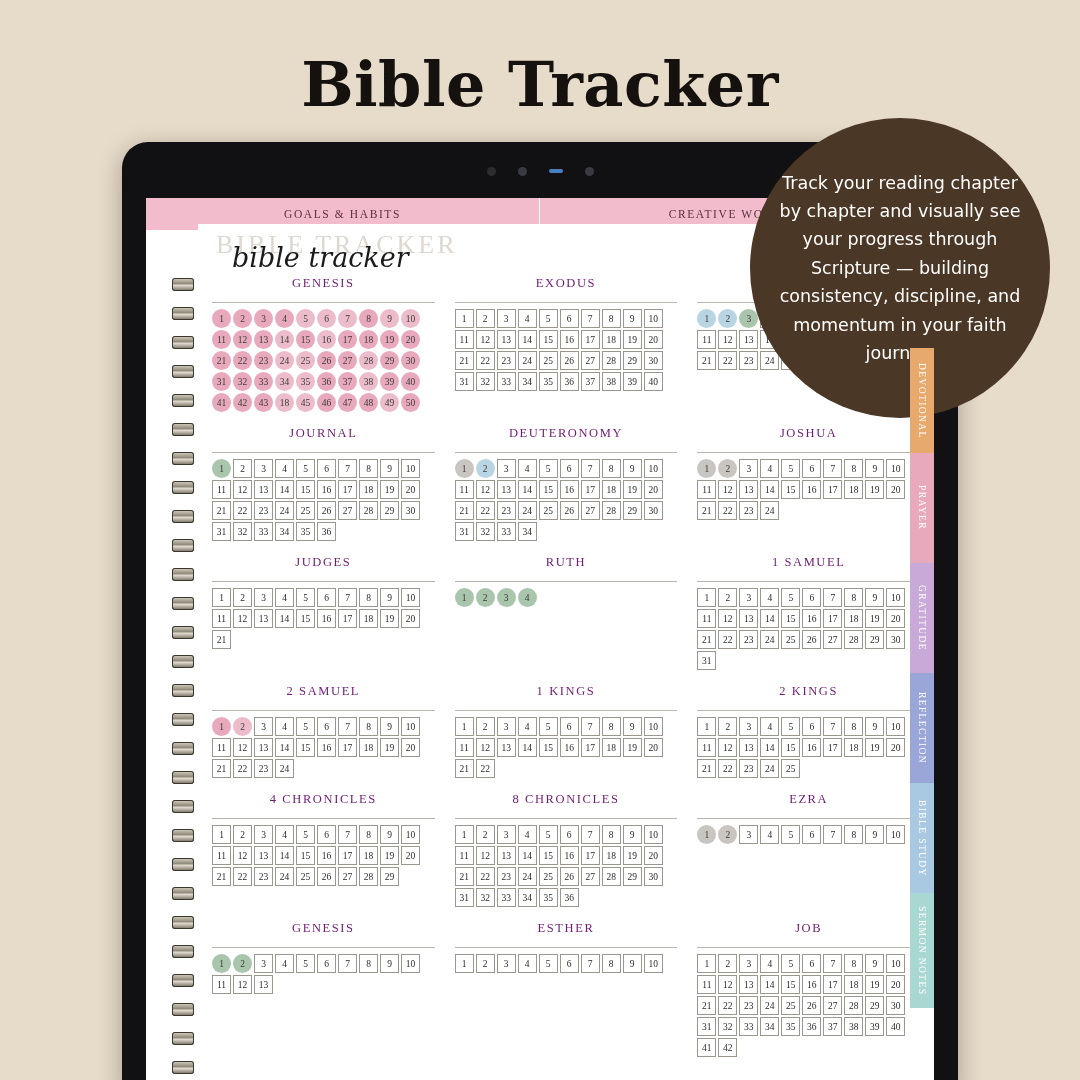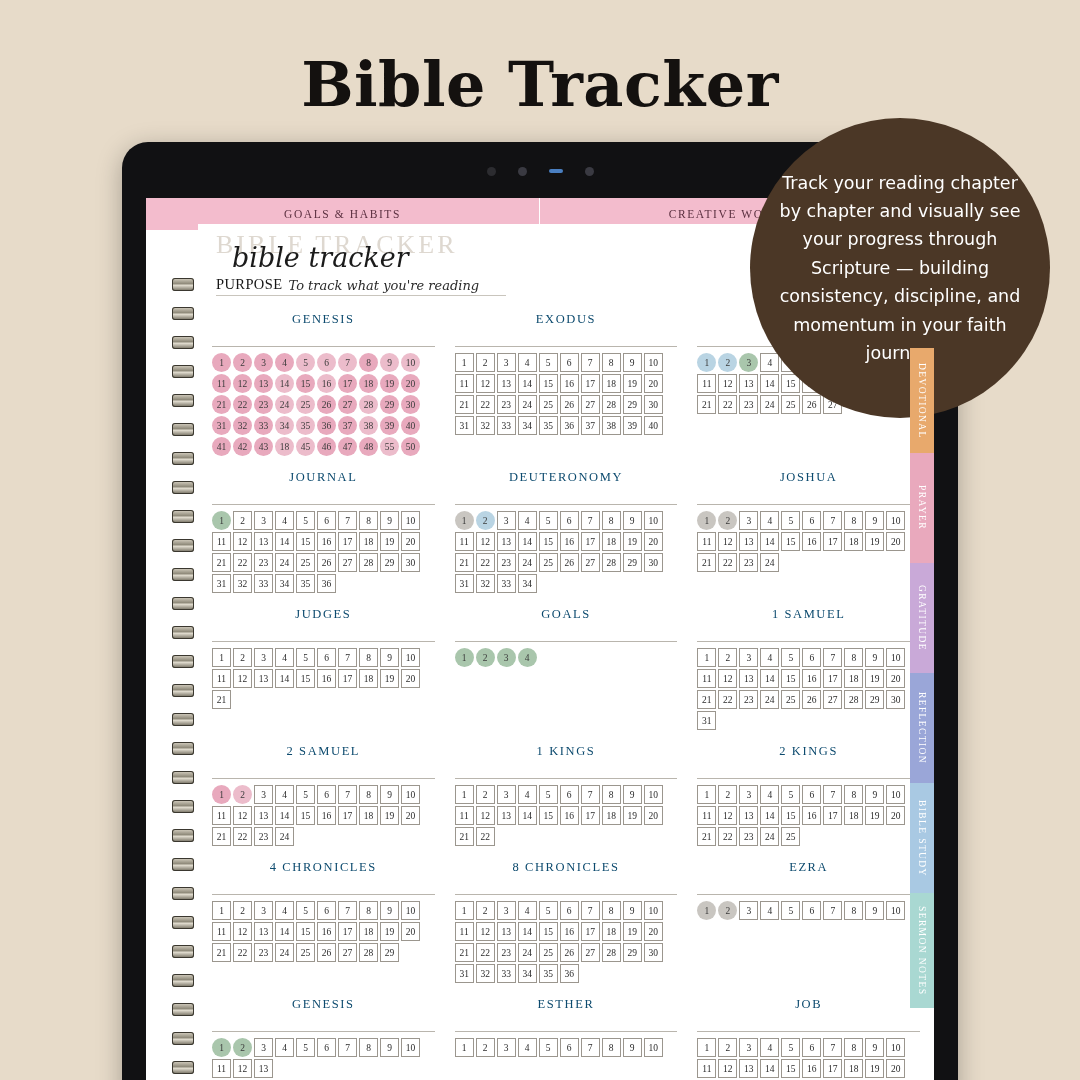--- a/index.html
+++ b/index.html
@@ -72,22 +72,22 @@
   .purpose-label{font-size:14.5px;letter-spacing:.4px;color:#161616;}
   .purpose-val{font-family:"DejaVu Serif",serif;font-style:italic;font-size:13px;color:#2a2a2a;}
   
   #books{
     margin-top:10px;padding:0 12px;
     display:grid;grid-template-columns:repeat(3,1fr);
     column-gap:16px;row-gap:0px;
   }
   .book{padding-top:6px;}
   .book-title{
-    text-align:center;font-size:12.5px;letter-spacing:1.6px;color:#0c4a6e;
-    border-bottom:1px solid #b9b5ad;padding-bottom:19px;margin:0 2px 6px 2px;
+    text-align:center;font-size:12.5px;letter-spacing:1.6px;color:#701a75;
+    border-bottom:1px solid #b9b5ad;padding-bottom:11px;margin:0 2px 6px 2px;
   }
   .chapters{display:flex;flex-wrap:wrap;gap:2px;padding:0 2px 8px 2px;}
   .ch{
     width:19px;height:19px;border:1px solid #9b968e;
     display:flex;align-items:center;justify-content:center;
     font-size:9.5px;color:#2b2b2b;background:#fff;box-sizing:border-box;
   }
   .ch.on{border-radius:50%;border-color:transparent;color:#3a3a3a;}
   .ch.pink{background:#ecbccb;}
   .ch.rose{background:#e8a9bd;}
@@ -162,24 +162,20 @@
         <div class="ring"></div>
         <div class="ring"></div>
         <div class="ring"></div>
         <div class="ring"></div>
       </div>
 
     <div id="page">
       <div id="page-head">
         <div class="head-ghost">BIBLE TRACKER</div>
         <div class="head-script">bible tracker</div>
-        <div class="purpose-row">
-          <span class="purpose-label">PURPOSE</span>
-          <span class="purpose-val">To track what you're reading</span>
-        </div>
       </div>
 
       <div id="books">
           <div class="book">
             <div class="book-title">GENESIS</div>
             <div class="chapters">
               <div class="ch on rose">1</div>
               <div class="ch on rose">2</div>
               <div class="ch on rose">3</div>
               <div class="ch on rose">4</div>
@@ -220,21 +216,21 @@
               <div class="ch on rose">39</div>
               <div class="ch on rose">40</div>
               <div class="ch on rose">41</div>
               <div class="ch on rose">42</div>
               <div class="ch on rose">43</div>
               <div class="ch on pink">18</div>
               <div class="ch on pink">45</div>
               <div class="ch on rose">46</div>
               <div class="ch on rose">47</div>
               <div class="ch on rose">48</div>
-              <div class="ch on pink">55</div>
+              <div class="ch on pink">49</div>
               <div class="ch on rose">50</div>
             </div>
           </div>
           <div class="book">
             <div class="book-title">EXODUS</div>
             <div class="chapters">
               <div class="ch">1</div>
               <div class="ch">2</div>
               <div class="ch">3</div>
               <div class="ch">4</div>
@@ -437,21 +433,21 @@
               <div class="ch">15</div>
               <div class="ch">16</div>
               <div class="ch">17</div>
               <div class="ch">18</div>
               <div class="ch">19</div>
               <div class="ch">20</div>
               <div class="ch">21</div>
             </div>
           </div>
           <div class="book">
-            <div class="book-title">GOALS</div>
+            <div class="book-title">RUTH</div>
             <div class="chapters">
               <div class="ch on green">1</div>
               <div class="ch on green">2</div>
               <div class="ch on green">3</div>
               <div class="ch on green">4</div>
             </div>
           </div>
           <div class="book">
             <div class="book-title">1 SAMUEL</div>
             <div class="chapters">

